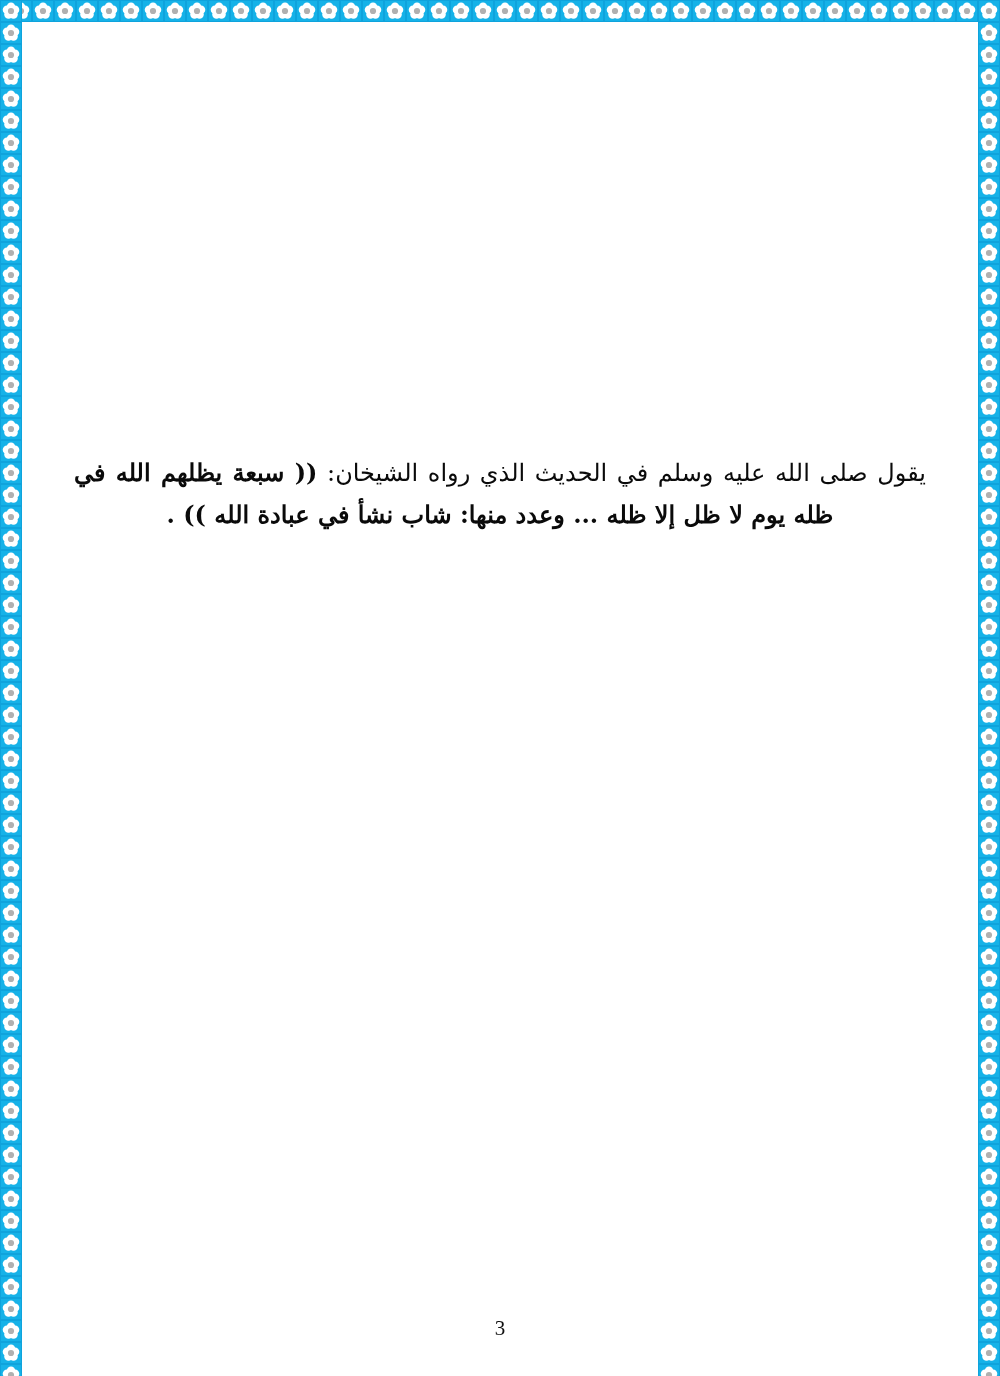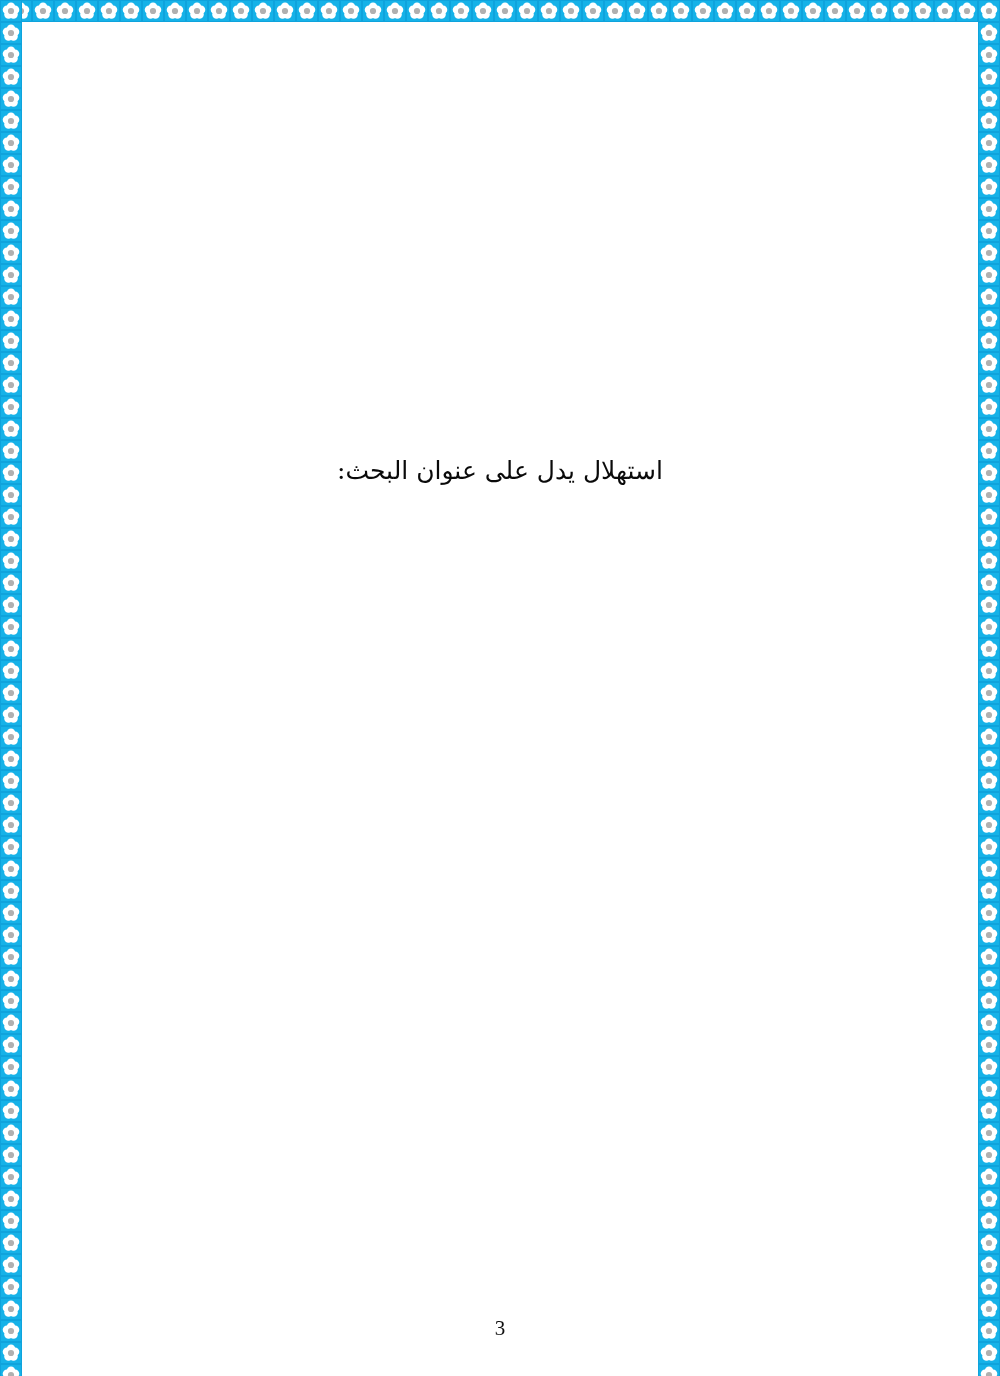--- a/index.html
+++ b/index.html
@@ -1855,22 +1855,24 @@
             <circle cx="10" cy="10" r="3.1" fill="#B0B0B0"></circle>
           </svg>
         </div>
       </div>
   </div>
 
   <div class="content">
 
     <div class="text-block">
 
-      <p class="heading-line">استهلال يدل على عنوان البحث:</p>
-
+
+      <p class="para p-hadith-1">
+        <span class="narr">يقول صلى الله عليه وسلم في الحديث الذي رواه الشيخان: </span><span class="quote">(( سبعة يظلهم الله في ظله يوم لا ظل إلا ظله ... وعدد منها: شاب نشأ في عبادة الله ))</span><span class="quote"> .</span>
+      </p>
 
 
     </div>
 
     <div class="page-number">3</div>
 
   </div>
 
 </div>
 

